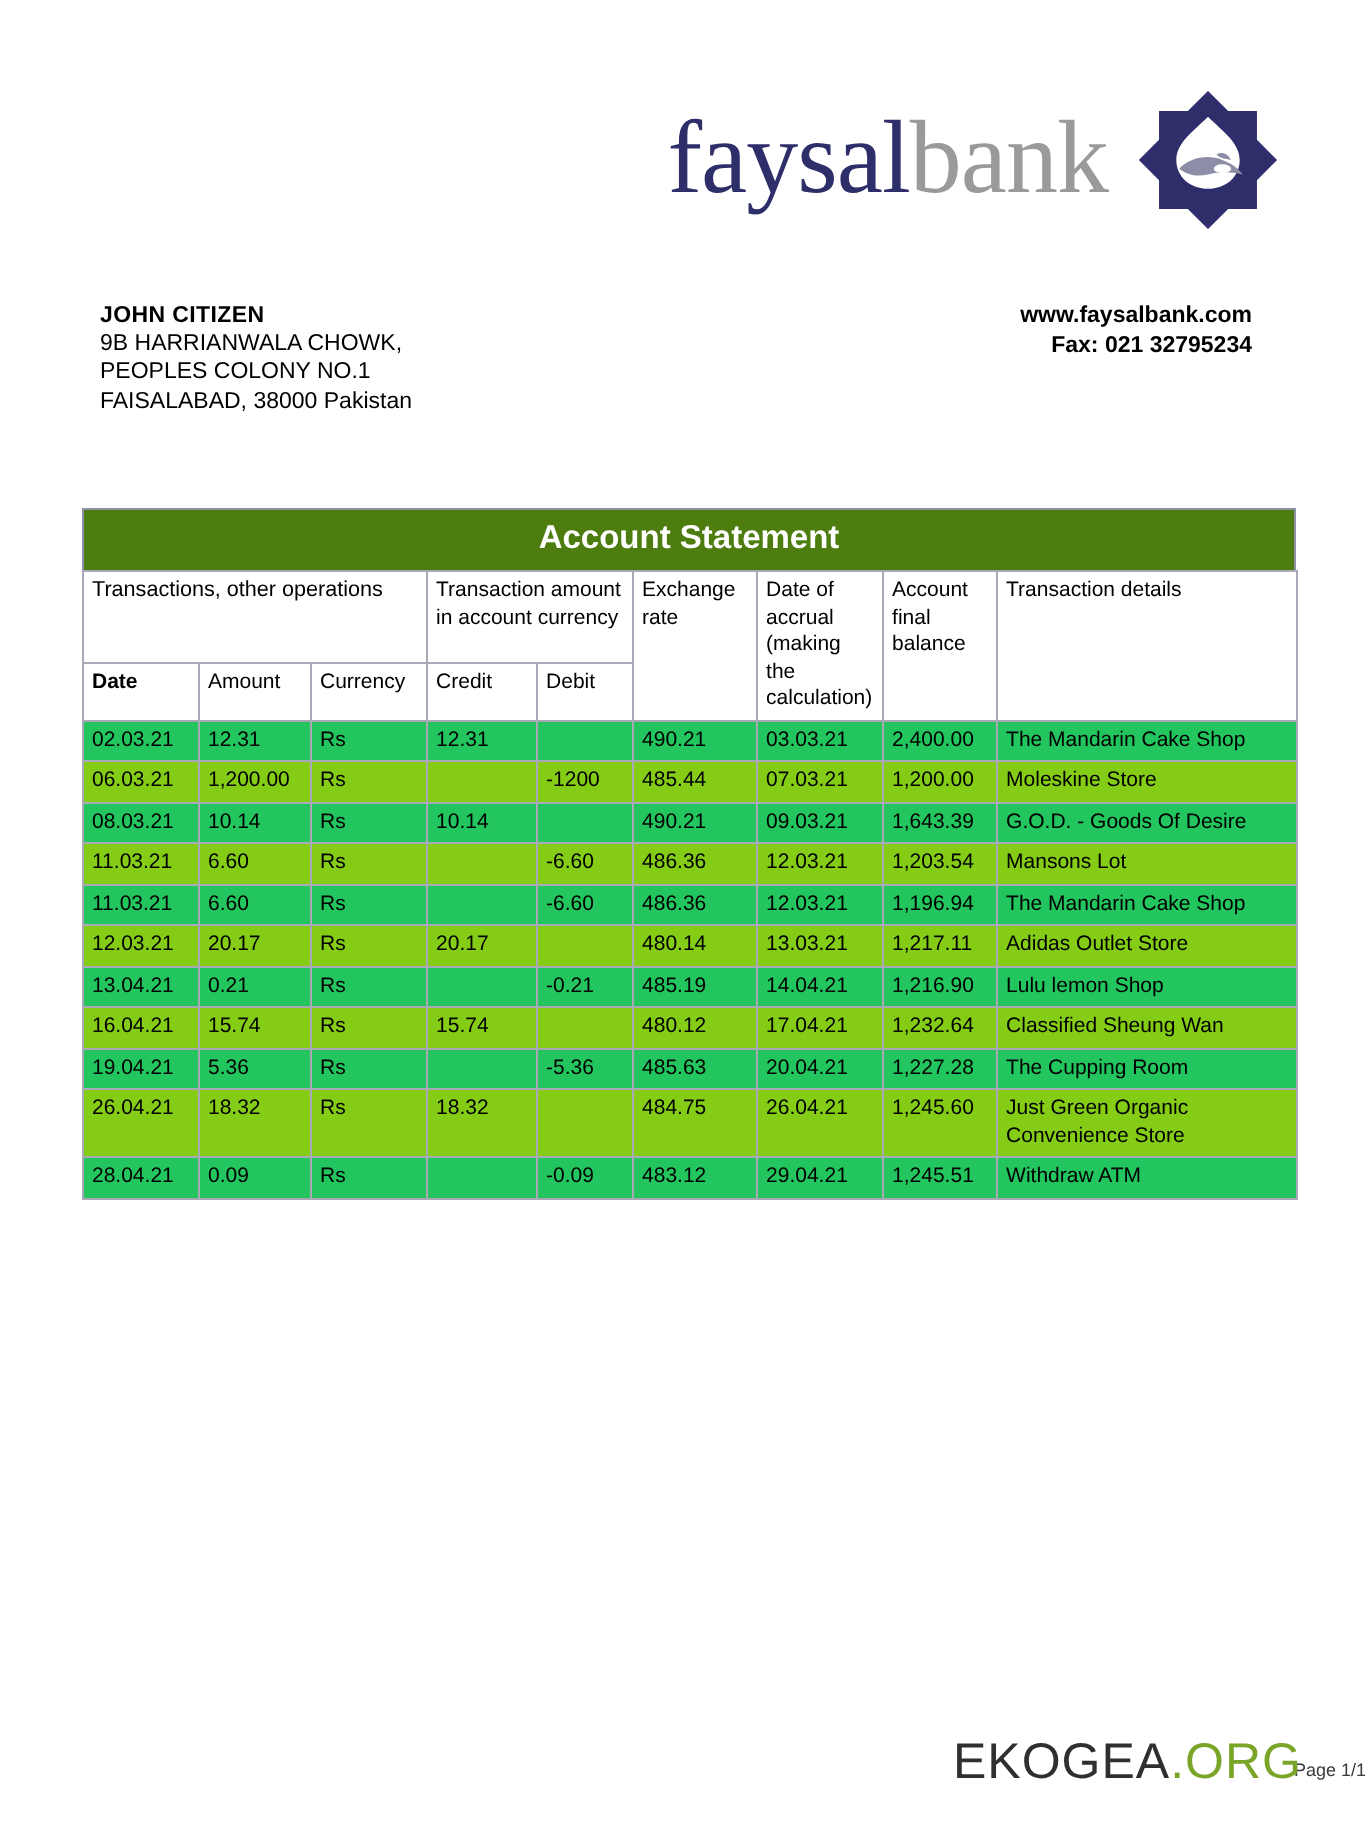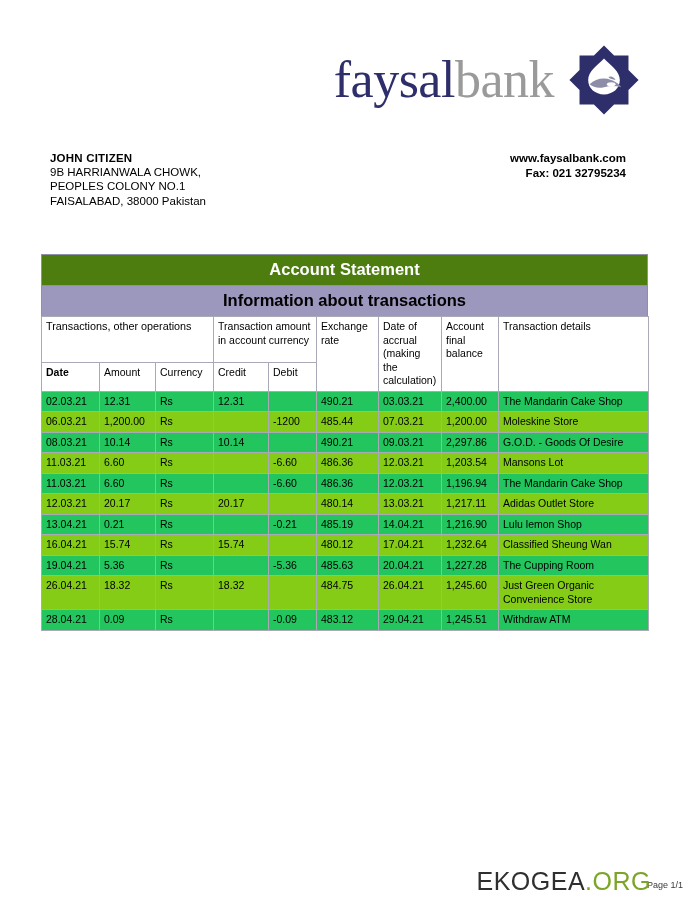--- a/index.html
+++ b/index.html
@@ -190,21 +190,20 @@
 </div>
 
 <div class="contact-block">
   <div>www.faysalbank.com</div>
   <div>Fax: 021 32795234</div>
 </div>
 
 <div class="stmt-wrap">
 
   <div class="title-bar">Account Statement</div>
-  <div class="subtitle-bar">Information about transactions</div>
 
   <table class="stmt">
     <colgroup>
       <col class="c-date">
         <col class="c-amt">
         <col class="c-cur">
       <col class="c-cred">
         <col class="c-deb">
       <col class="c-rate">
         <col class="c-accr">
@@ -252,21 +251,21 @@
           <td>Moleskine Store</td>
         </tr>
         <tr class="alt">
           <td class="date-cell">08.03.21</td>
           <td>10.14</td>
           <td>Rs</td>
           <td class="num">10.14</td>
           <td class="num"></td>
           <td class="num">490.21</td>
           <td class="num">09.03.21</td>
-          <td class="num">2,297.86</td>
+          <td class="num">1,643.39</td>
           <td>G.O.D. - Goods Of Desire</td>
         </tr>
         <tr class="plain">
           <td class="date-cell">11.03.21</td>
           <td>6.60</td>
           <td>Rs</td>
           <td class="num"></td>
           <td class="num">-6.60</td>
           <td class="num">486.36</td>
           <td class="num">12.03.21</td>

